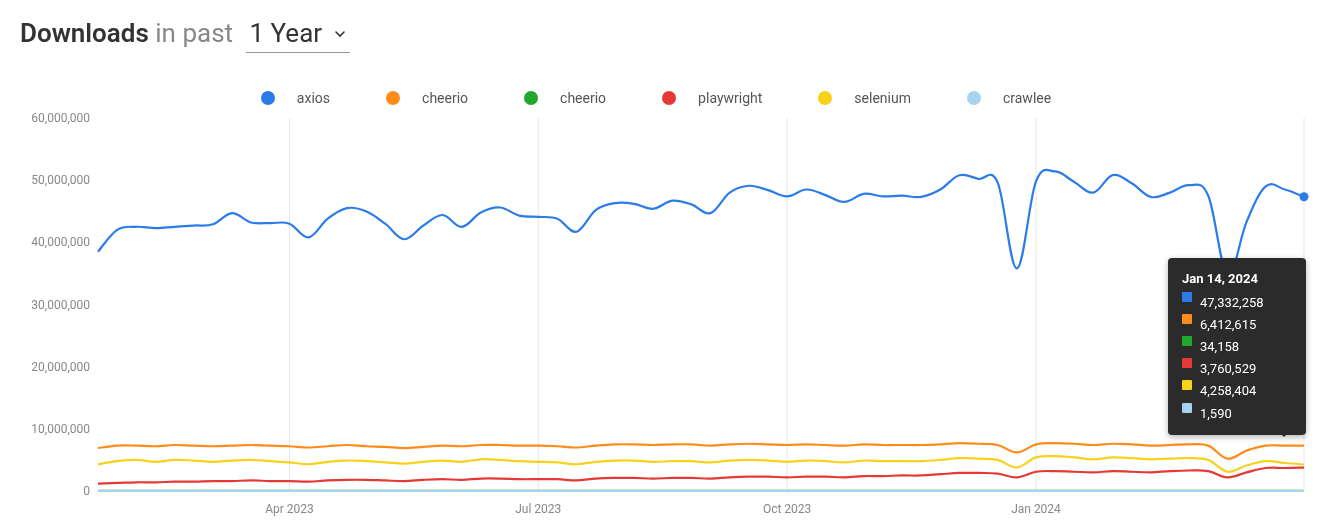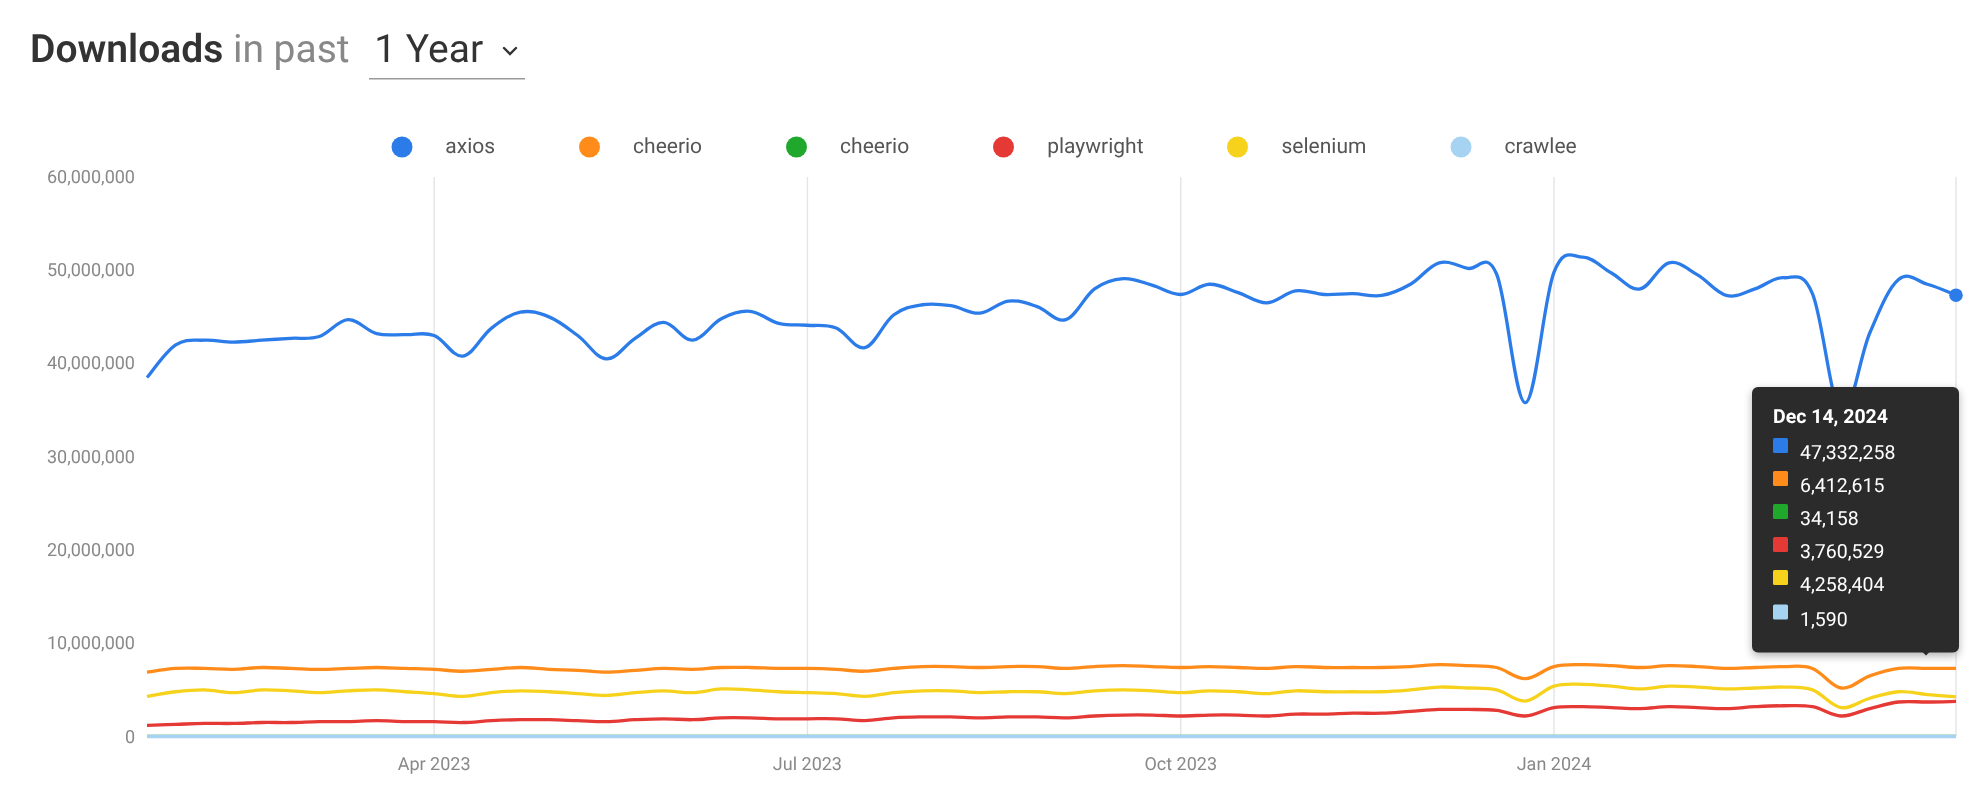--- a/index.html
+++ b/index.html
@@ -83,21 +83,21 @@
         <path d="M 78 338.105 C 81.44571428571429 337.6574 90.25142857142856 336.06593333333336 97.14285714285714 335.61833333333334 C 104.03428571428572 335.1707333333333 109.3942857142857 335.50643333333335 116.28571428571428 335.61833333333334 C 123.17714285714285 335.73023333333333 128.53714285714284 336.3519 135.42857142857142 336.24 C 142.32 336.1281 147.67999999999998 335.10856666666666 154.57142857142856 334.99666666666667 C 161.46285714285713 334.8847666666667 166.82285714285715 335.39453333333336 173.71428571428572 335.61833333333334 C 180.6057142857143 335.8421333333333 185.96571428571426 336.24 192.85714285714283 336.24 C 199.7485714285714 336.24 205.10857142857142 335.8421333333333 212 335.61833333333334 C 218.89142857142858 335.39453333333336 224.25142857142856 334.99666666666667 231.14285714285714 334.99666666666667 C 238.03428571428572 334.99666666666667 243.3942857142857 335.39453333333336 250.28571428571428 335.61833333333334 C 257.1771428571428 335.8421333333333 262.5371428571429 335.90430000000003 269.42857142857144 336.24 C 276.32 336.5757 281.68 337.48333333333335 288.57142857142856 337.48333333333335 C 295.4628571428571 337.48333333333335 300.8228571428571 336.68760000000003 307.71428571428567 336.24 C 314.6057142857142 335.7924 319.9657142857142 334.99666666666667 326.85714285714283 334.99666666666667 C 333.74857142857144 334.99666666666667 339.10857142857145 335.90430000000003 346 336.24 C 352.89142857142855 336.5757 358.25142857142856 336.5259666666667 365.1428571428571 336.8616666666667 C 372.03428571428566 337.19736666666665 377.39428571428573 338.105 384.2857142857143 338.105 C 391.1771428571428 338.105 396.53714285714284 337.3092666666667 403.4285714285714 336.8616666666667 C 410.31999999999994 336.41406666666666 415.67999999999995 335.73023333333333 422.57142857142856 335.61833333333334 C 429.46285714285716 335.50643333333335 434.8228571428572 336.3519 441.7142857142857 336.24 C 448.60571428571427 336.1281 453.9657142857143 335.22046666666665 460.85714285714283 334.99666666666667 C 467.7485714285714 334.7728666666667 473.10857142857145 334.8847666666667 480 334.99666666666667 C 486.89142857142855 335.10856666666666 492.25142857142856 335.50643333333335 499.1428571428571 335.61833333333334 C 506.03428571428566 335.73023333333333 511.3942857142857 335.50643333333335 518.2857142857142 335.61833333333334 C 525.1771428571428 335.73023333333333 530.5371428571427 335.90430000000003 537.4285714285713 336.24 C 544.3199999999999 336.5757 549.68 337.59523333333334 556.5714285714286 337.48333333333335 C 563.4628571428572 337.37143333333336 568.8228571428571 336.17783333333335 575.7142857142857 335.61833333333334 C 582.6057142857143 335.0588333333333 587.9657142857142 334.5988 594.8571428571428 334.375 C 601.7485714285714 334.1512 607.1085714285714 334.2631 614 334.375 C 620.8914285714286 334.4869 626.2514285714285 334.99666666666667 633.1428571428571 334.99666666666667 C 640.0342857142857 334.99666666666667 645.3942857142856 334.4869 652.2857142857142 334.375 C 659.1771428571428 334.2631 664.5371428571428 334.1512 671.4285714285714 334.375 C 678.32 334.5988 683.68 335.61833333333334 690.5714285714286 335.61833333333334 C 697.4628571428572 335.61833333333334 702.8228571428572 334.7107 709.7142857142858 334.375 C 716.6057142857144 334.0393 721.9657142857142 333.75333333333333 728.8571428571428 333.75333333333333 C 735.7485714285714 333.75333333333333 741.1085714285714 334.1512 748 334.375 C 754.8914285714286 334.5988 760.2514285714285 334.99666666666667 767.1428571428571 334.99666666666667 C 774.0342857142857 334.99666666666667 779.3942857142857 334.375 786.2857142857143 334.375 C 793.1771428571429 334.375 798.5371428571428 334.7728666666667 805.4285714285714 334.99666666666667 C 812.32 335.22046666666665 817.68 335.73023333333333 824.5714285714286 335.61833333333334 C 831.4628571428572 335.50643333333335 836.8228571428571 334.4869 843.7142857142857 334.375 C 850.6057142857143 334.2631 855.9657142857143 334.8847666666667 862.8571428571429 334.99666666666667 C 869.7485714285715 335.10856666666666 875.1085714285714 334.99666666666667 882 334.99666666666667 C 888.8914285714286 334.99666666666667 894.2514285714285 335.10856666666666 901.1428571428571 334.99666666666667 C 908.0342857142857 334.8847666666667 913.3942857142856 334.7107 920.2857142857142 334.375 C 927.1771428571428 334.0393 932.5371428571428 333.24356666666665 939.4285714285714 333.13166666666666 C 946.32 333.01976666666667 951.68 333.41763333333336 958.5714285714286 333.75333333333333 C 965.4628571428572 334.0890333333333 970.8228571428572 333.4300666666667 977.7142857142858 334.99666666666667 C 984.6057142857144 336.56326666666666 989.9657142857142 342.56856666666664 996.8571428571428 342.45666666666665 C 1003.7485714285714 342.34476666666666 1009.1085714285714 336.0535 1016 334.375 C 1022.8914285714286 332.6965 1028.2514285714285 333.24356666666665 1035.142857142857 333.13166666666666 C 1042.0342857142857 333.01976666666667 1047.3942857142856 333.41763333333336 1054.2857142857142 333.75333333333333 C 1061.1771428571428 334.0890333333333 1066.5371428571427 334.99666666666667 1073.4285714285713 334.99666666666667 C 1080.32 334.99666666666667 1085.6799999999998 333.8652333333333 1092.5714285714284 333.75333333333333 C 1099.462857142857 333.64143333333334 1104.822857142857 334.0393 1111.7142857142856 334.375 C 1118.6057142857142 334.7107 1123.9657142857143 335.50643333333335 1130.857142857143 335.61833333333334 C 1137.7485714285715 335.73023333333333 1143.1085714285714 335.22046666666665 1150 334.99666666666667 C 1156.8914285714286 334.7728666666667 1162.2514285714285 334.2631 1169.142857142857 334.375 C 1176.0342857142857 334.4869 1181.3942857142856 333.0446333333333 1188.2857142857142 335.61833333333334 C 1195.1771428571428 338.19203333333337 1200.5371428571427 347.77813333333336 1207.4285714285713 348.67333333333335 C 1214.32 349.56853333333333 1219.6799999999998 342.9415666666667 1226.5714285714284 340.5916666666667 C 1233.462857142857 338.2417666666667 1238.8228571428572 336.5135333333333 1245.7142857142858 335.61833333333334 C 1252.6057142857144 334.72313333333335 1257.9657142857143 335.61699165233335 1264.857142857143 335.61833333333334 C 1271.7485714285715 335.6196750143333 1280.5542857142857 335.6244454356667 1284 335.6257871166667" class="series" stroke="#ff8c1a"></path>
         <path d="M 78 354.2683333333333 C 81.44571428571429 353.7088333333333 90.25142857142856 351.9433 97.14285714285714 351.16 C 104.03428571428572 350.3767 109.3942857142857 349.8047666666667 116.28571428571428 349.9166666666667 C 123.17714285714285 350.0285666666667 128.53714285714284 351.78166666666664 135.42857142857142 351.78166666666664 C 142.32 351.78166666666664 147.67999999999998 350.14046666666667 154.57142857142856 349.9166666666667 C 161.46285714285713 349.6928666666667 166.82285714285715 350.2026333333334 173.71428571428572 350.53833333333336 C 180.6057142857143 350.87403333333333 185.96571428571426 351.78166666666664 192.85714285714283 351.78166666666664 C 199.7485714285714 351.78166666666664 205.10857142857142 350.87403333333333 212 350.53833333333336 C 218.89142857142858 350.2026333333334 224.25142857142856 349.8047666666667 231.14285714285714 349.9166666666667 C 238.03428571428572 350.0285666666667 243.3942857142857 350.71240000000006 250.28571428571428 351.16 C 257.1771428571428 351.6076 262.5371428571429 351.8438333333333 269.42857142857144 352.4033333333333 C 276.32 352.9628333333333 281.68 354.3802333333333 288.57142857142856 354.2683333333333 C 295.4628571428571 354.1564333333333 300.8228571428571 352.45306666666664 307.71428571428567 351.78166666666664 C 314.6057142857142 351.11026666666663 319.9657142857142 350.65023333333335 326.85714285714283 350.53833333333336 C 333.74857142857144 350.42643333333336 339.10857142857145 350.82430000000005 346 351.16 C 352.89142857142855 351.4957 358.25142857142856 351.95573333333334 365.1428571428571 352.4033333333333 C 372.03428571428566 352.8509333333333 377.39428571428573 353.75856666666664 384.2857142857143 353.64666666666665 C 391.1771428571428 353.53476666666666 396.53714285714284 352.34116666666665 403.4285714285714 351.78166666666664 C 410.31999999999994 351.2221666666666 415.67999999999995 350.53833333333336 422.57142857142856 350.53833333333336 C 429.46285714285716 350.53833333333336 434.8228571428572 352.0054666666666 441.7142857142857 351.78166666666664 C 448.60571428571427 351.55786666666665 453.9657142857143 349.6307 460.85714285714283 349.295 C 467.7485714285714 348.95930000000004 473.10857142857145 349.5809666666667 480 349.9166666666667 C 486.89142857142855 350.25236666666666 492.25142857142856 350.82430000000005 499.1428571428571 351.16 C 506.03428571428566 351.4957 511.3942857142857 351.55786666666665 518.2857142857142 351.78166666666664 C 525.1771428571428 352.0054666666666 530.5371428571427 351.9557333333333 537.4285714285713 352.4033333333333 C 544.3199999999999 352.85093333333333 549.68 354.3802333333333 556.5714285714286 354.2683333333333 C 563.4628571428572 354.1564333333333 568.8228571428571 352.45306666666664 575.7142857142857 351.78166666666664 C 582.6057142857143 351.11026666666663 587.9657142857142 350.76213333333334 594.8571428571428 350.53833333333336 C 601.7485714285714 350.3145333333334 607.1085714285714 350.3145333333334 614 350.53833333333336 C 620.8914285714286 350.76213333333334 626.2514285714285 351.66976666666665 633.1428571428571 351.78166666666664 C 640.0342857142857 351.89356666666663 645.3942857142856 351.2719 652.2857142857142 351.16 C 659.1771428571428 351.04810000000003 664.5371428571428 350.93620000000004 671.4285714285714 351.16 C 678.32 351.3838 683.68 352.5152333333333 690.5714285714286 352.4033333333333 C 697.4628571428572 352.2914333333333 702.8228571428572 350.9859333333333 709.7142857142858 350.53833333333336 C 716.6057142857144 350.0907333333334 721.9657142857142 349.9166666666667 728.8571428571428 349.9166666666667 C 735.7485714285714 349.9166666666667 741.1085714285714 350.2026333333334 748 350.53833333333336 C 754.8914285714286 350.87403333333333 760.2514285714285 351.78166666666664 767.1428571428571 351.78166666666664 C 774.0342857142857 351.78166666666664 779.3942857142857 350.65023333333335 786.2857142857143 350.53833333333336 C 793.1771428571429 350.42643333333336 798.5371428571428 350.82430000000005 805.4285714285714 351.16 C 812.32 351.4957 817.68 352.5152333333333 824.5714285714286 352.4033333333333 C 831.4628571428572 352.2914333333333 836.8228571428571 350.76213333333334 843.7142857142857 350.53833333333336 C 850.6057142857143 350.3145333333334 855.9657142857143 351.04810000000003 862.8571428571429 351.16 C 869.7485714285715 351.2719 875.1085714285714 351.16 882 351.16 C 888.8914285714286 351.16 894.2514285714285 351.3838 901.1428571428571 351.16 C 908.0342857142857 350.93620000000004 913.3942857142856 350.4761666666667 920.2857142857142 349.9166666666667 C 927.1771428571428 349.35716666666667 932.5371428571428 348.27546666666666 939.4285714285714 348.0516666666667 C 946.32 347.8278666666667 951.68 348.3376333333334 958.5714285714286 348.67333333333335 C 965.4628571428572 349.0090333333333 970.8228571428572 348.3500666666667 977.7142857142858 349.9166666666667 C 984.6057142857144 351.4832666666667 989.9657142857142 357.8242666666667 996.8571428571428 357.37666666666667 C 1003.7485714285714 356.92906666666664 1009.1085714285714 349.4442 1016 347.43 C 1022.8914285714286 345.4158 1028.2514285714285 346.18666666666667 1035.142857142857 346.18666666666667 C 1042.0342857142857 346.18666666666667 1047.3942857142856 346.8705 1054.2857142857142 347.43 C 1061.1771428571428 347.9895 1066.5371428571427 349.295 1073.4285714285713 349.295 C 1080.32 349.295 1085.6799999999998 347.6538 1092.5714285714284 347.43 C 1099.462857142857 347.2062 1104.822857142857 347.7159666666667 1111.7142857142856 348.0516666666667 C 1118.6057142857142 348.38736666666665 1123.9657142857143 349.1831 1130.857142857143 349.295 C 1137.7485714285715 349.4069 1143.1085714285714 348.89713333333333 1150 348.67333333333335 C 1156.8914285714286 348.44953333333336 1162.2514285714285 347.8278666666667 1169.142857142857 348.0516666666667 C 1176.0342857142857 348.27546666666666 1181.3942857142856 347.4548666666667 1188.2857142857142 349.9166666666667 C 1195.1771428571428 352.37846666666667 1200.5371428571427 360.7212333333334 1207.4285714285713 361.72833333333335 C 1214.32 362.73543333333333 1219.6799999999998 357.4139666666667 1226.5714285714284 355.51166666666666 C 1233.462857142857 353.60936666666663 1238.8228571428572 351.60760000000005 1245.7142857142858 351.16 C 1252.6057142857144 350.7124 1257.9657142857143 352.418954076 1264.857142857143 353.025 C 1271.7485714285715 353.631045924 1280.5542857142857 354.25657587599994 1284 354.52692179999997" class="series" stroke="#f7d21d"></path>
         <path d="M 78 373.54 C 81.44571428571429 373.42810000000003 90.25142857142856 373.14213333333333 97.14285714285714 372.91833333333335 C 104.03428571428572 372.69453333333337 109.3942857142857 372.4085666666667 116.28571428571428 372.2966666666667 C 123.17714285714285 372.1847666666667 128.53714285714284 372.4085666666667 135.42857142857142 372.2966666666667 C 142.32 372.1847666666667 147.67999999999998 371.7869 154.57142857142856 371.675 C 161.46285714285713 371.5631 166.82285714285715 371.7869 173.71428571428572 371.675 C 180.6057142857143 371.5631 185.96571428571426 371.16523333333333 192.85714285714283 371.05333333333334 C 199.7485714285714 370.94143333333335 205.10857142857142 371.16523333333333 212 371.05333333333334 C 218.89142857142858 370.94143333333335 224.25142857142856 370.4316666666667 231.14285714285714 370.4316666666667 C 238.03428571428572 370.4316666666667 243.3942857142857 370.94143333333335 250.28571428571428 371.05333333333334 C 257.1771428571428 371.16523333333333 262.5371428571429 370.94143333333335 269.42857142857144 371.05333333333334 C 276.32 371.16523333333333 281.68 371.7869 288.57142857142856 371.675 C 295.4628571428571 371.5631 300.8228571428571 370.76736666666665 307.71428571428567 370.4316666666667 C 314.6057142857142 370.0959666666667 319.9657142857142 369.9219 326.85714285714283 369.81 C 333.74857142857144 369.6981 339.10857142857145 369.6981 346 369.81 C 352.89142857142855 369.9219 358.25142857142856 370.2078666666667 365.1428571428571 370.4316666666667 C 372.03428571428566 370.65546666666665 377.39428571428573 371.16523333333333 384.2857142857143 371.05333333333334 C 391.1771428571428 370.94143333333335 396.53714285714284 370.1457 403.4285714285714 369.81 C 410.31999999999994 369.4743 415.67999999999995 369.18833333333333 422.57142857142856 369.18833333333333 C 429.46285714285716 369.18833333333333 434.8228571428572 369.9219 441.7142857142857 369.81 C 448.60571428571427 369.6981 453.9657142857143 368.79046666666665 460.85714285714283 368.56666666666666 C 467.7485714285714 368.3428666666667 473.10857142857145 368.45476666666667 480 368.56666666666666 C 486.89142857142855 368.67856666666665 492.25142857142856 369.07643333333334 499.1428571428571 369.18833333333333 C 506.03428571428566 369.3002333333333 511.3942857142857 369.18833333333333 518.2857142857142 369.18833333333333 C 525.1771428571428 369.18833333333333 530.5371428571427 368.96453333333335 537.4285714285713 369.18833333333333 C 544.3199999999999 369.4121333333333 549.68 370.54356666666666 556.5714285714286 370.4316666666667 C 563.4628571428572 370.3197666666667 568.8228571428571 369.0142666666667 575.7142857142857 368.56666666666666 C 582.6057142857143 368.11906666666664 587.9657142857142 368.0569 594.8571428571428 367.945 C 601.7485714285714 367.8331 607.1085714285714 367.8331 614 367.945 C 620.8914285714286 368.0569 626.2514285714285 368.56666666666666 633.1428571428571 368.56666666666666 C 640.0342857142857 368.56666666666666 645.3942857142856 368.0569 652.2857142857142 367.945 C 659.1771428571428 367.8331 664.5371428571428 367.8331 671.4285714285714 367.945 C 678.32 368.0569 683.68 368.67856666666665 690.5714285714286 368.56666666666666 C 697.4628571428572 368.45476666666667 702.8228571428572 367.6590333333333 709.7142857142858 367.3233333333333 C 716.6057142857144 366.98763333333335 721.9657142857142 366.81356666666665 728.8571428571428 366.70166666666665 C 735.7485714285714 366.58976666666666 741.1085714285714 366.58976666666666 748 366.70166666666665 C 754.8914285714286 366.81356666666665 760.2514285714285 367.3233333333333 767.1428571428571 367.3233333333333 C 774.0342857142857 367.3233333333333 779.3942857142857 366.81356666666665 786.2857142857143 366.70166666666665 C 793.1771428571429 366.58976666666666 798.5371428571428 366.58976666666666 805.4285714285714 366.70166666666665 C 812.32 366.81356666666665 817.68 367.4352333333333 824.5714285714286 367.3233333333333 C 831.4628571428572 367.21143333333333 836.8228571428571 366.30379999999997 843.7142857142857 366.08 C 850.6057142857143 365.8562 855.9657142857143 366.1919 862.8571428571429 366.08 C 869.7485714285715 365.9681 875.1085714285714 365.5702333333333 882 365.4583333333333 C 888.8914285714286 365.3464333333333 894.2514285714285 365.6821333333333 901.1428571428571 365.4583333333333 C 908.0342857142857 365.23453333333333 913.3942857142856 364.66259999999994 920.2857142857142 364.215 C 927.1771428571428 363.7674 932.5371428571428 363.1954666666667 939.4285714285714 362.9716666666667 C 946.32 362.7478666666667 951.68 362.8597666666667 958.5714285714286 362.9716666666667 C 965.4628571428572 363.0835666666667 970.8228571428572 362.81003333333337 977.7142857142858 363.59333333333336 C 984.6057142857144 364.37663333333336 989.9657142857142 367.6590333333333 996.8571428571428 367.3233333333333 C 1003.7485714285714 366.98763333333335 1009.1085714285714 362.8473333333333 1016 361.72833333333335 C 1022.8914285714286 360.6093333333334 1028.2514285714285 361.1066666666667 1035.142857142857 361.1066666666667 C 1042.0342857142857 361.1066666666667 1047.3942857142856 361.50453333333337 1054.2857142857142 361.72833333333335 C 1061.1771428571428 361.95213333333334 1066.5371428571427 362.4619 1073.4285714285713 362.35 C 1080.32 362.23810000000003 1085.6799999999998 361.2185666666667 1092.5714285714284 361.1066666666667 C 1099.462857142857 360.9947666666667 1104.822857142857 361.50453333333337 1111.7142857142856 361.72833333333335 C 1118.6057142857142 361.95213333333334 1123.9657142857143 362.4619 1130.857142857143 362.35 C 1137.7485714285715 362.23810000000003 1143.1085714285714 361.44236666666666 1150 361.1066666666667 C 1156.8914285714286 360.7709666666667 1162.2514285714285 360.485 1169.142857142857 360.485 C 1176.0342857142857 360.485 1181.3942857142856 359.87576666666666 1188.2857142857142 361.1066666666667 C 1195.1771428571428 362.3375666666667 1200.5371428571427 367.09953333333334 1207.4285714285713 367.3233333333333 C 1214.32 367.5471333333333 1219.6799999999998 364.0285 1226.5714285714284 362.35 C 1233.462857142857 360.67150000000004 1238.8228571428572 358.78163333333333 1245.7142857142858 357.99833333333333 C 1252.6057142857144 357.21503333333334 1257.9657142857143 358.0660652843333 1264.857142857143 357.99833333333333 C 1271.7485714285715 357.93060138233335 1280.5542857142857 357.68977666766665 1284 357.62204471666666" class="series" stroke="#e53935"></path>
         <path d="M 78 380.9254 C 81.44571428571429 380.9254 90.25142857142856 380.9257357 97.14285714285714 380.9254 C 104.03428571428572 380.92506430000003 109.3942857142857 380.9240945 116.28571428571428 380.923535 C 123.17714285714285 380.9229755 128.53714285714284 380.9227392666667 135.42857142857142 380.9222916666667 C 142.32 380.92184406666667 147.67999999999998 380.9216078333333 154.57142857142856 380.9210483333333 C 161.46285714285713 380.9204888333333 166.82285714285715 380.9197428333333 173.71428571428572 380.9191833333333 C 180.6057142857143 380.9186238333333 185.96571428571426 380.91838759999996 192.85714285714283 380.91794 C 199.7485714285714 380.9174924 205.10857142857142 380.91714426666664 212 380.91669666666667 C 218.89142857142858 380.9162490666667 224.25142857142856 380.9159009333333 231.14285714285714 380.91545333333335 C 238.03428571428572 380.9150057333334 243.3942857142857 380.91465760000006 250.28571428571428 380.91421 C 257.1771428571428 380.9137624 262.5371428571429 380.9134142666667 269.42857142857144 380.91296666666665 C 276.32 380.9125190666666 281.68 380.91228283333334 288.57142857142856 380.9117233333333 C 295.4628571428571 380.9111638333333 300.8228571428571 380.9104178333333 307.71428571428567 380.9098583333333 C 314.6057142857142 380.9092988333333 319.9657142857142 380.9091745 326.85714285714283 380.908615 C 333.74857142857144 380.9080555 339.10857142857145 380.9073095 346 380.90675 C 352.89142857142855 380.9061905 358.25142857142856 380.9060661666667 365.1428571428571 380.90550666666667 C 372.03428571428566 380.90494716666666 377.39428571428573 380.90420116666667 384.2857142857143 380.90364166666666 C 391.1771428571428 380.90308216666665 396.53714285714284 380.90295783333335 403.4285714285714 380.90239833333334 C 410.31999999999994 380.90183883333333 415.67999999999995 380.90109283333334 422.57142857142856 380.9005333333333 C 429.46285714285716 380.8999738333333 434.8228571428572 380.8998495 441.7142857142857 380.89929 C 448.60571428571427 380.8987305 453.9657142857143 380.8979845 460.85714285714283 380.897425 C 467.7485714285714 380.8968655 473.10857142857145 380.8967411666667 480 380.8961816666667 C 486.89142857142855 380.89562216666667 492.25142857142856 380.8948761666667 499.1428571428571 380.89431666666667 C 506.03428571428566 380.89375716666666 511.3942857142857 380.89363283333336 518.2857142857142 380.89307333333335 C 525.1771428571428 380.89251383333334 530.5371428571427 380.89176783333335 537.4285714285713 380.89120833333334 C 544.3199999999999 380.89064883333333 549.68 380.8905245 556.5714285714286 380.889965 C 563.4628571428572 380.8894055 568.8228571428571 380.8886595 575.7142857142857 380.8881 C 582.6057142857143 380.8875405 587.9657142857142 380.8873042666667 594.8571428571428 380.8868566666667 C 601.7485714285714 380.88640906666666 607.1085714285714 380.88606093333334 614 380.8856133333333 C 620.8914285714286 380.8851657333333 626.2514285714285 380.88481759999996 633.1428571428571 380.88437 C 640.0342857142857 380.8839224 645.3942857142856 380.88357426666664 652.2857142857142 380.88312666666667 C 659.1771428571428 380.8826790666667 664.5371428571428 380.8823309333333 671.4285714285714 380.88188333333335 C 678.32 380.8814357333334 683.68 380.88108760000006 690.5714285714286 380.88064 C 697.4628571428572 380.8801924 702.8228571428572 380.8798442666667 709.7142857142858 380.87939666666665 C 716.6057142857144 380.8789490666666 721.9657142857142 380.8786009333333 728.8571428571428 380.87815333333333 C 735.7485714285714 380.87770573333336 741.1085714285714 380.8773576 748 380.87691 C 754.8914285714286 380.87646240000004 760.2514285714285 380.8760023666667 767.1428571428571 380.8756666666667 C 774.0342857142857 380.8753309666667 779.3942857142857 380.8752688 786.2857142857143 380.875045 C 793.1771428571429 380.8748212 798.5371428571428 380.8746471333333 805.4285714285714 380.8744233333333 C 812.32 380.8741995333333 817.68 380.8740254666667 824.5714285714286 380.8738016666667 C 831.4628571428572 380.87357786666666 836.8228571428571 380.8734038 843.7142857142857 380.87318 C 850.6057142857143 380.8729562 855.9657142857143 380.8727821333334 862.8571428571429 380.87255833333336 C 869.7485714285715 380.87233453333334 875.1085714285714 380.8721604666667 882 380.87193666666667 C 888.8914285714286 380.87171286666666 894.2514285714285 380.8715388 901.1428571428571 380.871315 C 908.0342857142857 380.87109119999997 913.3942857142856 380.87091713333336 920.2857142857142 380.87069333333335 C 927.1771428571428 380.87046953333333 932.5371428571428 380.8702954666667 939.4285714285714 380.87007166666666 C 946.32 380.86984786666665 951.68 380.86900239999994 958.5714285714286 380.86945 C 965.4628571428572 380.8698976 970.8228571428572 380.86696333333333 977.7142857142858 380.87255833333336 C 984.6057142857144 380.8781533333334 989.9657142857142 380.9008690333333 996.8571428571428 380.9005333333333 C 1003.7485714285714 380.90019763333333 1009.1085714285714 380.87640023333336 1016 380.87069333333335 C 1022.8914285714286 380.86498643333334 1028.2514285714285 380.86905213333335 1035.142857142857 380.86882833333334 C 1042.0342857142857 380.8686045333333 1047.3942857142856 380.8691143 1054.2857142857142 380.86945 C 1061.1771428571428 380.86978569999997 1066.5371428571427 380.87080523333333 1073.4285714285713 380.87069333333335 C 1080.32 380.87058143333337 1085.6799999999998 380.86905213333335 1092.5714285714284 380.86882833333334 C 1099.462857142857 380.8686045333333 1104.822857142857 380.8691143 1111.7142857142856 380.86945 C 1118.6057142857142 380.86978569999997 1123.9657142857143 380.87069333333335 1130.857142857143 380.87069333333335 C 1137.7485714285715 380.87069333333335 1143.1085714285714 380.8698976 1150 380.86945 C 1156.8914285714286 380.86900239999994 1162.2514285714285 380.86820666666665 1169.142857142857 380.86820666666665 C 1176.0342857142857 380.86820666666665 1181.3942857142856 380.86251219999997 1188.2857142857142 380.86945 C 1195.1771428571428 380.8763878 1200.5371428571427 380.9039525 1207.4285714285713 380.90675 C 1214.32 380.9095475 1219.6799999999998 380.8918175666667 1226.5714285714284 380.8849916666667 C 1233.462857142857 380.87816576666665 1238.8228571428572 380.87184963333334 1245.7142857142858 380.86882833333334 C 1252.6057142857144 380.86580703333334 1257.9657142857143 380.86850432066666 1264.857142857143 380.86820666666665 C 1271.7485714285715 380.86790901266664 1280.5542857142857 380.867360454 1284 380.8671747" class="series" stroke="#1fa82b"></path>
         <path d="M 78 380.99129666666664 C 81.44571428571429 380.99124071666665 90.25142857142856 380.99109773333333 97.14285714285714 380.99098583333335 C 104.03428571428572 380.9908739333334 109.3942857142857 380.99075333 116.28571428571428 380.990675 C 123.17714285714285 380.99059667 128.53714285714284 380.99060661666664 135.42857142857142 380.99055066666665 C 142.32 380.99049471666666 147.67999999999998 380.99043130666666 154.57142857142856 380.99036416666667 C 161.46285714285713 380.99029702666667 166.82285714285715 380.99023361666667 173.71428571428572 380.9901776666667 C 180.6057142857143 380.9901217166667 185.96571428571426 380.9900980933333 192.85714285714283 380.9900533333333 C 199.7485714285714 380.99000857333334 205.10857142857142 380.98998495 212 380.989929 C 218.89142857142858 380.98987305 224.25142857142856 380.98979844999997 231.14285714285714 380.9897425 C 238.03428571428572 380.98968655 243.3942857142857 380.98967411666666 250.28571428571428 380.9896181666667 C 257.1771428571428 380.9895622166667 262.5371428571429 380.9894428566667 269.42857142857144 380.9894316666667 C 276.32 380.9894204766667 281.68 380.98957838 288.57142857142856 380.989556 C 295.4628571428571 380.98953362 300.8228571428571 380.98938566333334 307.71428571428567 380.98930733333333 C 314.6057142857142 380.9892290033333 319.9657142857142 380.98913202333335 326.85714285714283 380.98912083333335 C 333.74857142857144 380.98910964333334 339.10857142857145 380.98918921666666 346 380.98924516666665 C 352.89142857142855 380.98930111666664 358.25142857142856 380.9893757166667 365.1428571428571 380.9894316666667 C 372.03428571428566 380.9894876166667 377.39428571428573 380.98957838 384.2857142857143 380.989556 C 391.1771428571428 380.98953362 396.53714285714284 380.98938566333334 403.4285714285714 380.98930733333333 C 410.31999999999994 380.9892290033333 415.67999999999995 380.98913202333335 422.57142857142856 380.98912083333335 C 429.46285714285716 380.98910964333334 434.8228571428572 380.9892787366666 441.7142857142857 380.98924516666665 C 448.60571428571427 380.9892115966667 453.9657142857143 380.98900147333336 460.85714285714283 380.98893433333336 C 467.7485714285714 380.98886719333336 473.10857142857145 380.9888609766667 480 380.9888721666667 C 486.89142857142855 380.9888833566667 492.25142857142856 380.98896293 499.1428571428571 380.9889965 C 506.03428571428566 380.98903006999996 511.3942857142857 380.98902509666664 518.2857142857142 380.98905866666666 C 525.1771428571428 380.9890922366667 530.5371428571427 380.98911586 537.4285714285713 380.989183 C 544.3199999999999 380.98925014 549.68 380.9894540466667 556.5714285714286 380.9894316666667 C 563.4628571428572 380.98940928666667 568.8228571428571 380.98917056666664 575.7142857142857 380.98905866666666 C 582.6057142857143 380.9889467666667 587.9657142857142 380.98885476 594.8571428571428 380.98881 C 601.7485714285714 380.98876524 607.1085714285714 380.98878762 614 380.98881 C 620.8914285714286 380.98883238 626.2514285714285 380.98893433333336 633.1428571428571 380.98893433333336 C 640.0342857142857 380.98893433333336 645.3942857142856 380.98883238 652.2857142857142 380.98881 C 659.1771428571428 380.98878762 664.5371428571428 380.98877643000003 671.4285714285714 380.98881 C 678.32 380.98884357 683.68 380.98900769 690.5714285714286 380.9889965 C 697.4628571428572 380.98898531 702.8228571428572 380.9888149733333 709.7142857142858 380.9887478333333 C 716.6057142857144 380.9886806933333 721.9657142857142 380.9886235 728.8571428571428 380.9886235 C 735.7485714285714 380.9886235 741.1085714285714 380.98870307333334 748 380.9887478333333 C 754.8914285714286 380.9887925933333 760.2514285714285 380.9888721666667 767.1428571428571 380.9888721666667 C 774.0342857142857 380.9888721666667 779.3942857142857 380.98875902333333 786.2857142857143 380.9887478333333 C 793.1771428571429 380.9887366433333 798.5371428571428 380.98877643 805.4285714285714 380.98881 C 812.32 380.98884357000003 817.68 380.98894552333337 824.5714285714286 380.98893433333336 C 831.4628571428572 380.98892314333335 836.8228571428571 380.98877021333334 843.7142857142857 380.9887478333333 C 850.6057142857143 380.9887254533333 855.9657142857143 380.98879881 862.8571428571429 380.98881 C 869.7485714285715 380.98882119 875.1085714285714 380.98881 882 380.98881 C 888.8914285714286 380.98881 894.2514285714285 380.98883238 901.1428571428571 380.98881 C 908.0342857142857 380.98878762 913.3942857142856 380.98874161666663 920.2857142857142 380.98868566666664 C 927.1771428571428 380.98862971666665 932.5371428571428 380.9885215466667 939.4285714285714 380.98849916666666 C 946.32 380.98847678666664 951.68 380.98852776333337 958.5714285714286 380.98856133333334 C 965.4628571428572 380.9885949033333 970.8228571428572 380.9882492566666 977.7142857142858 380.98868566666664 C 984.6057142857144 380.98912207666666 989.9657142857142 380.9910194033333 996.8571428571428 380.99098583333335 C 1003.7485714285714 380.9909522633334 1009.1085714285714 380.98896914666665 1016 380.98849916666666 C 1022.8914285714286 380.98802918666667 1028.2514285714285 380.98837483333335 1035.142857142857 380.98837483333335 C 1042.0342857142857 380.98837483333335 1047.3942857142856 380.98844321666667 1054.2857142857142 380.98849916666666 C 1061.1771428571428 380.98855511666665 1066.5371428571427 380.98868566666664 1073.4285714285713 380.98868566666664 C 1080.32 380.98868566666664 1085.6799999999998 380.9885215466667 1092.5714285714284 380.98849916666666 C 1099.462857142857 380.98847678666664 1104.822857142857 380.98851657333336 1111.7142857142856 380.98856133333334 C 1118.6057142857142 380.9886060933333 1123.9657142857143 380.9887366433333 1130.857142857143 380.9887478333333 C 1137.7485714285715 380.98875902333333 1143.1085714285714 380.98866826 1150 380.9886235 C 1156.8914285714286 380.98857874000004 1162.2514285714285 380.98848797666665 1169.142857142857 380.98849916666666 C 1176.0342857142857 380.98851035666667 1181.3942857142856 380.98807021666664 1188.2857142857142 380.98868566666664 C 1195.1771428571428 380.98930111666664 1200.5371428571427 380.9916162033333 1207.4285714285713 380.99191833333333 C 1214.32 380.99222046333335 1219.6799999999998 380.99081176666664 1226.5714285714284 380.99036416666667 C 1233.462857142857 380.9899165666667 1238.8228571428572 380.98954356666667 1245.7142857142858 380.9894316666667 C 1252.6057142857144 380.9893197666667 1257.9657142857143 380.98961941 1264.857142857143 380.9897425 C 1271.7485714285715 380.98986558999997 1280.5542857142857 380.99004836 1284 380.9901155" class="series" stroke="#a7d3f2"></path>
         <circle cx="1284" cy="86.75112943333335" r="4.5" fill="#2b7ce9"></circle>
       </svg>
   </div>
 
   <div class="tooltip" id="tooltip" style="right:18px;top:258px;">
-    <div class="tt-date">Dec 14, 2024</div>
+    <div class="tt-date">Jan 14, 2024</div>
     <div id="ttrows">
         <div class="row">
           <span class="sq" style="background: rgb(43, 124, 233);"></span>
           <span>47,332,258</span>
         </div>
         <div class="row">
           <span class="sq" style="background: rgb(255, 140, 26);"></span>
           <span>6,412,615</span>
         </div>
         <div class="row">

